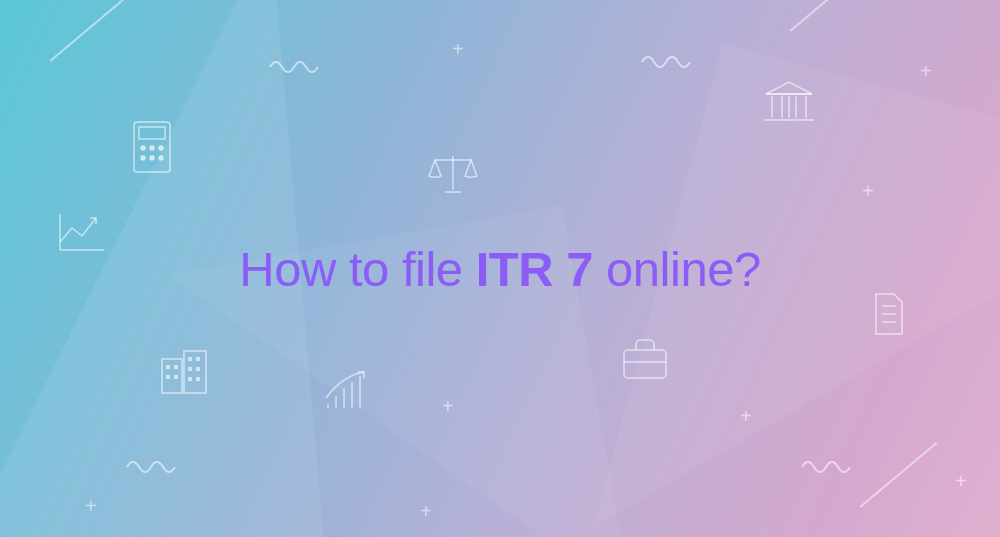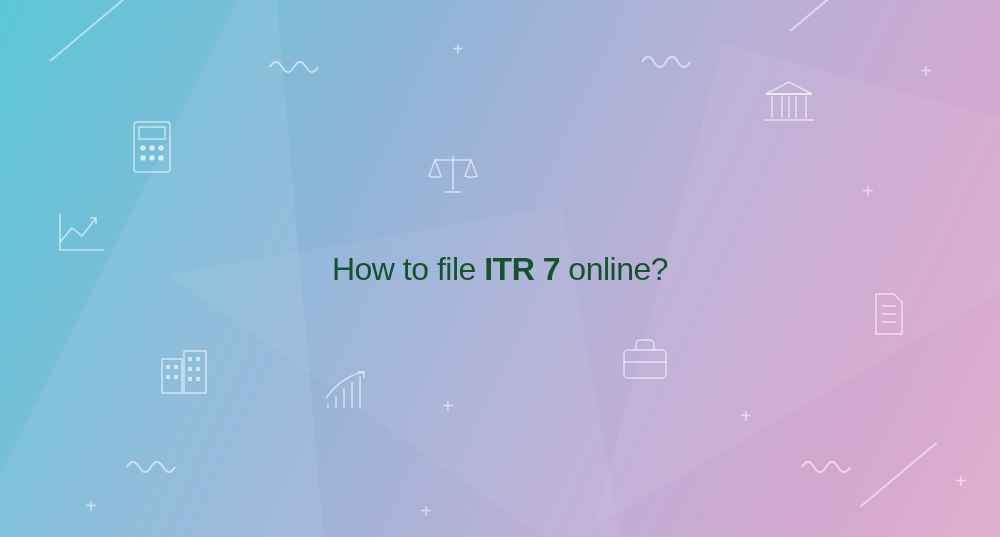--- a/index.html
+++ b/index.html
@@ -43,22 +43,22 @@
       left: 200px;
       border-left: 400px solid transparent;
       border-top: 400px solid rgba(255,255,255,0.05);
       transform: rotate(-10deg);
     }
     .headline {
       position: absolute;
       top: 50%;
       left: 50%;
       transform: translate(-50%, -50%);
-      color: #14532d;
-      font-size: 32px;
+      color: #8b5cf6;
+      font-size: 49px;
       font-weight: 300;
       white-space: nowrap;
       letter-spacing: -0.5px;
     }
     .headline .bold {
       font-weight: 700;
     }
     .icon {
       position: absolute;
       stroke: rgba(255,255,255,0.6);

